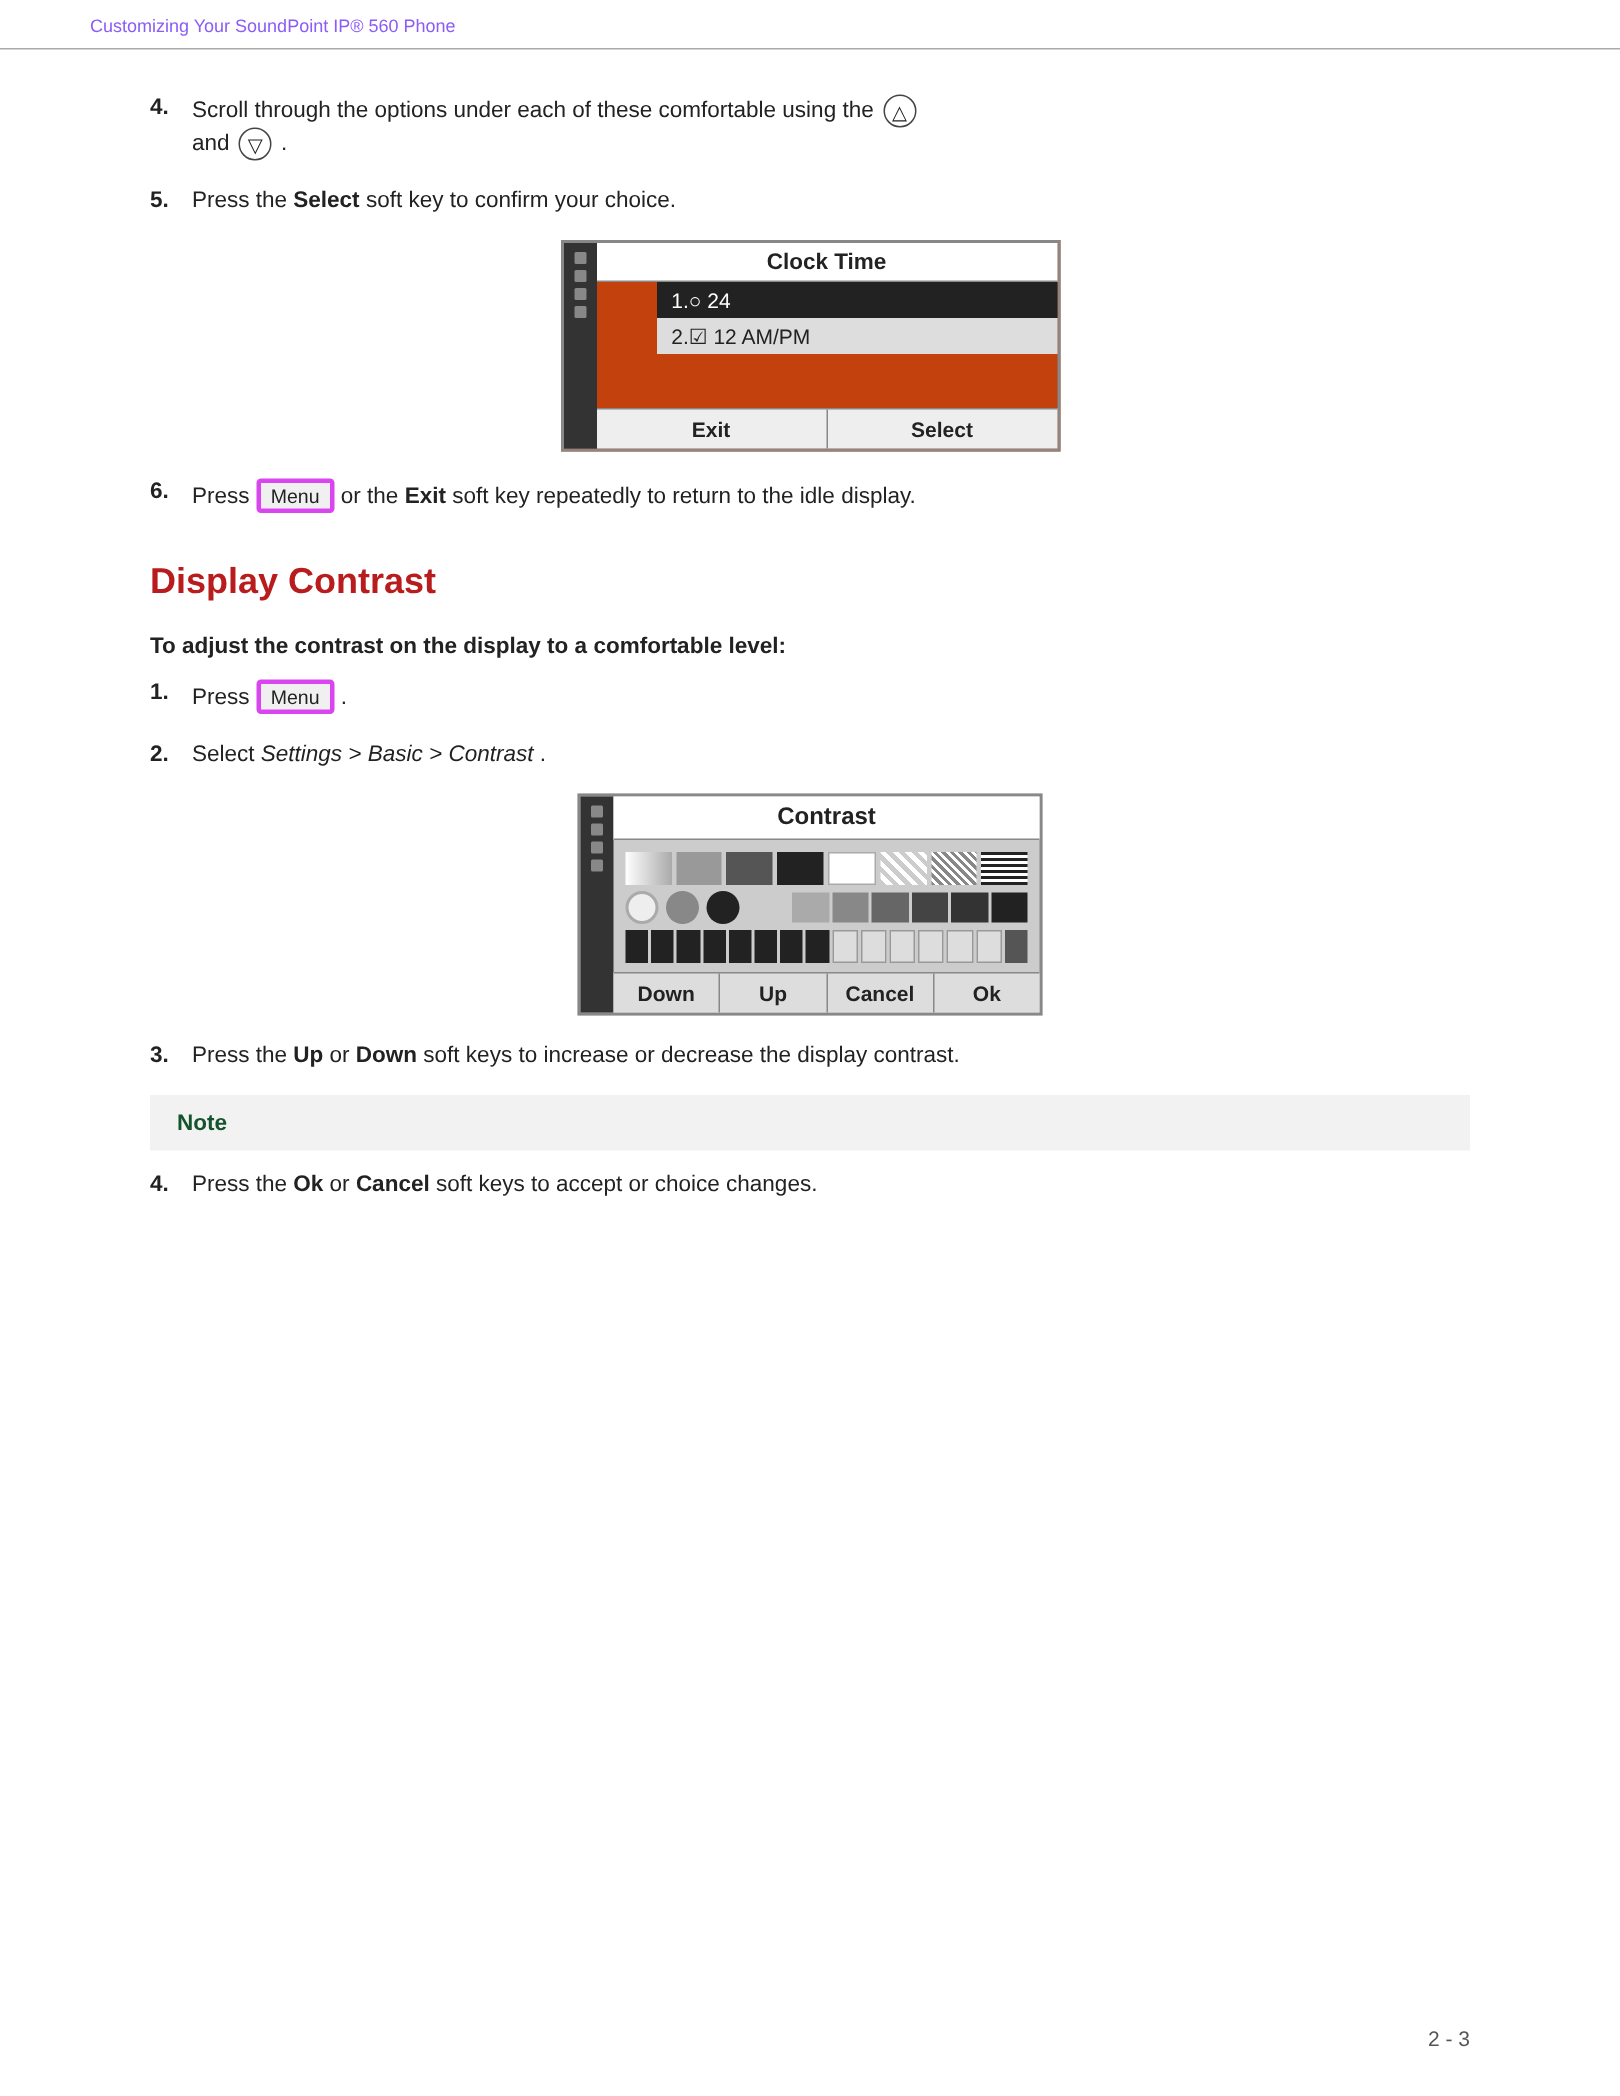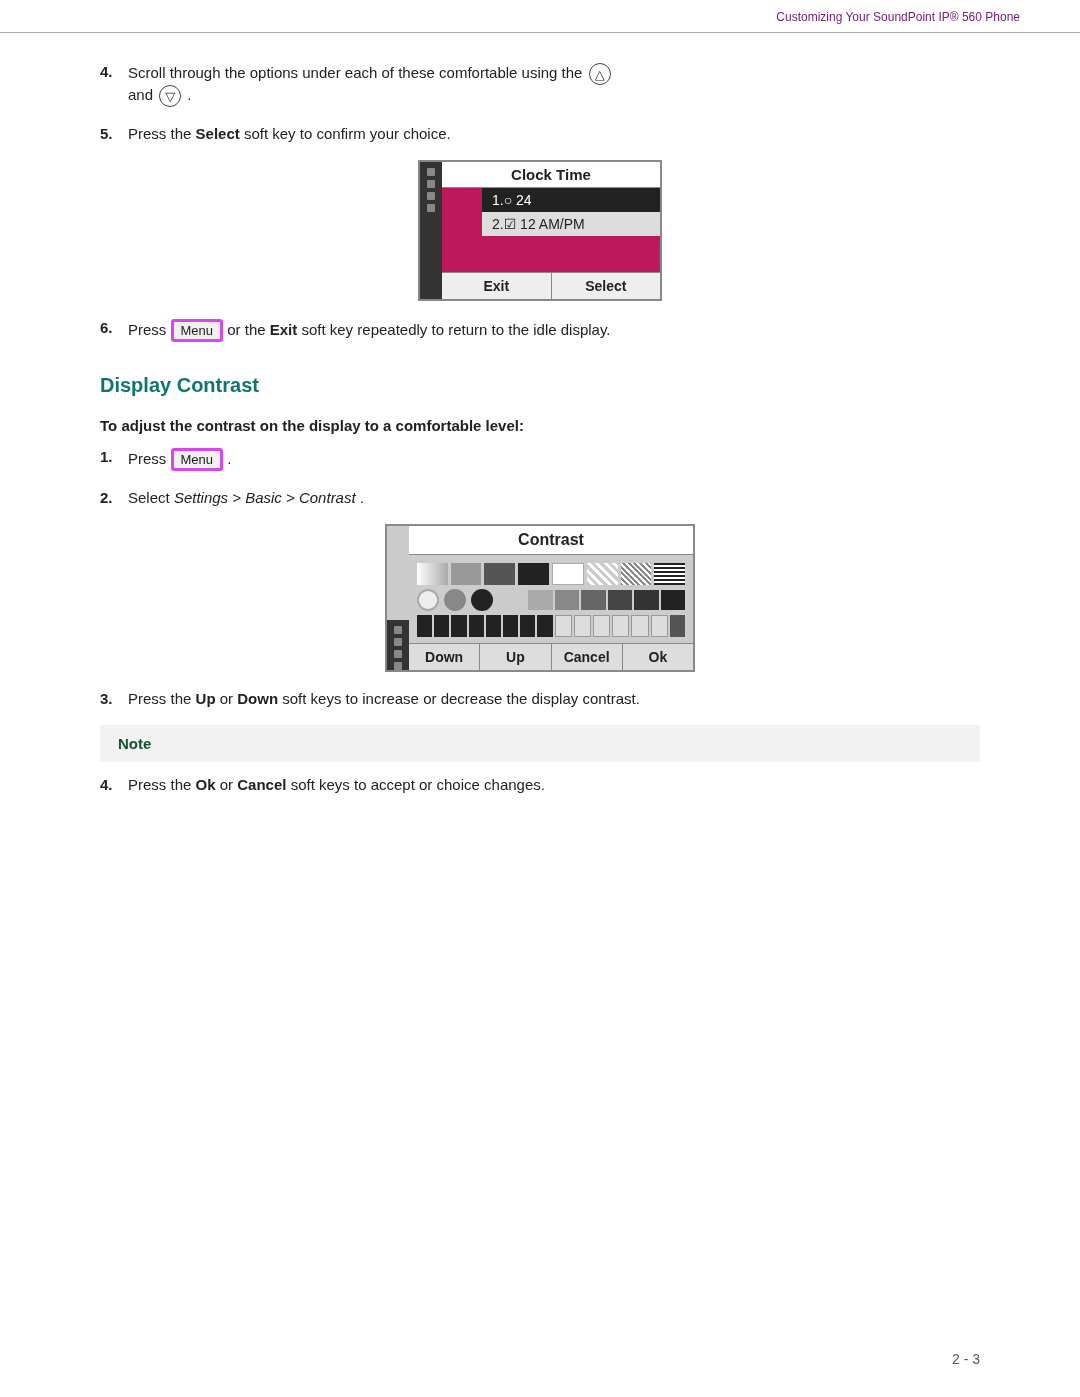--- a/index.html
+++ b/index.html
@@ -10,23 +10,22 @@
       color: #222;
       width: 1080px;
       min-height: 1397px;
       position: relative;
     }
 
     
     .page-header {
       border-bottom: 1.5px solid #aaa;
       padding: 10px 60px 8px 60px;
-      text-align: right;
       font-size: 12px;
-      color: #701a75;
+      color: #8b5cf6;
     }
 
     
     .content {
       padding: 30px 100px 60px 100px;
     }
 
     
     .step {
       display: flex;
@@ -63,22 +62,22 @@
       border: 1.5px solid #444;
       border-radius: 50%;
       font-size: 13px;
       vertical-align: middle;
       margin: 0 2px;
     }
 
     
     .phone-screen {
       border: 2px solid #888;
-      background: #be185d;
-      width: 244px;
+      background: #c2410c;
+      width: 333px;
       margin: 10px auto 18px auto;
       font-family: Arial, sans-serif;
     }
     .phone-screen-left {
       display: flex;
     }
     .phone-side-bar {
       width: 22px;
       background: #333;
       display: flex;
@@ -132,22 +131,22 @@
       font-size: 14px;
       font-weight: bold;
       border-right: 1px solid #888;
     }
     .screen-footer-btn:last-child {
       border-right: none;
     }
 
     
     .section-heading {
-      color: #0f766e;
-      font-size: 20px;
+      color: #b91c1c;
+      font-size: 24px;
       font-weight: bold;
       margin: 32px 0 20px 0;
     }
 
     .bold-heading {
       font-weight: bold;
       font-size: 15px;
       margin-bottom: 14px;
     }
 
@@ -340,21 +339,21 @@
   <div class="step">
     <div class="step-num">2.</div>
     <div class="step-body">
       <span>Select</span>
       <em>Settings &gt; Basic &gt; Contrast</em>
       <span>.</span>
     </div>
   </div>
 
   <div class="contrast-screen">
-    <div style="display:flex;align-items:flex-end;">
+    <div style="display:flex;">
       <div class="phone-side-bar">
         <div class="side-dot"></div>
         <div class="side-dot"></div>
         <div class="side-dot"></div>
         <div class="side-dot"></div>
       </div>
       <div style="flex:1;">
         <div class="contrast-title">Contrast</div>
 
         <div class="contrast-body">

